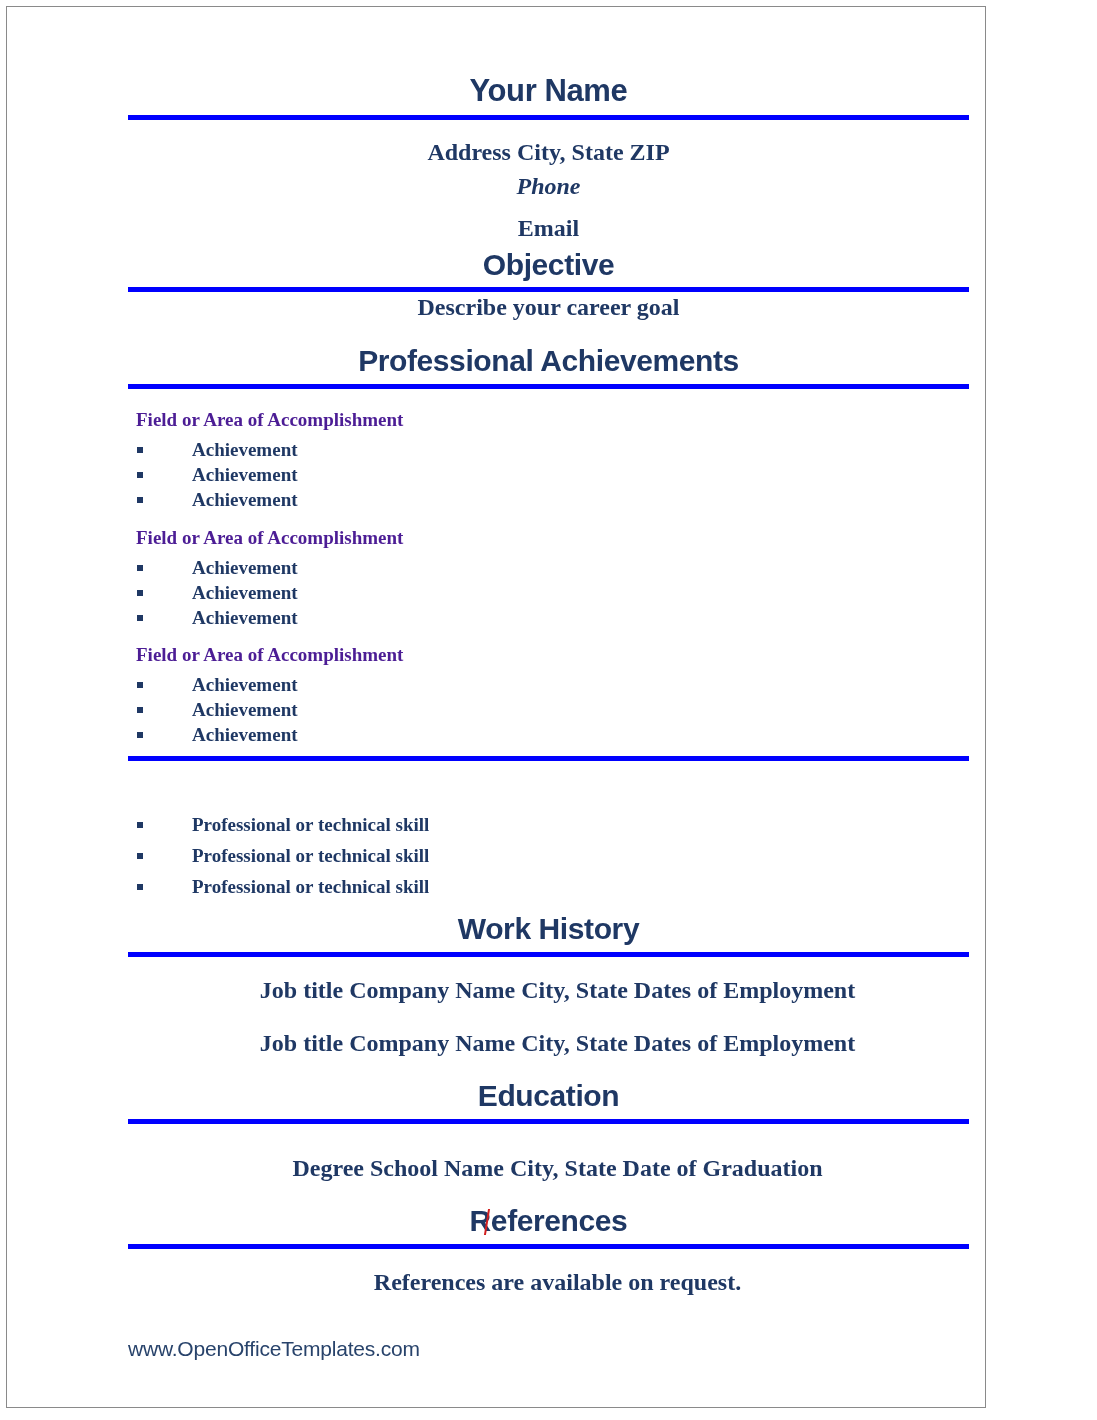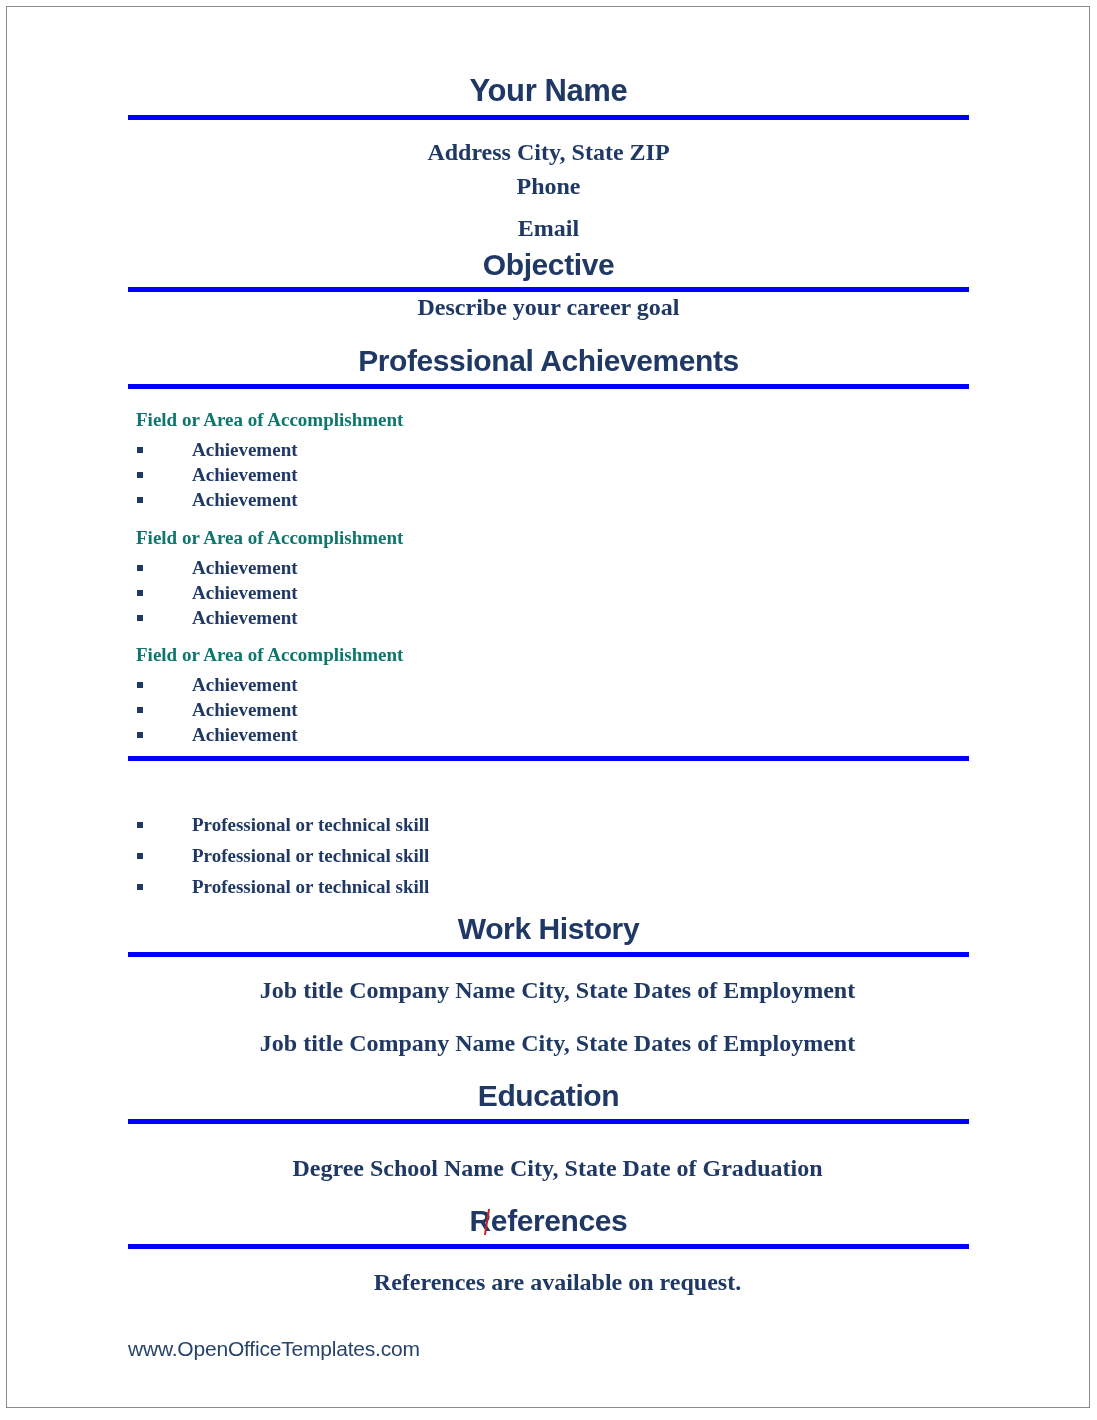--- a/index.html
+++ b/index.html
@@ -12,21 +12,21 @@
     height: 1420px;
     font-family: "Liberation Serif", "DejaVu Serif", serif;
     overflow: hidden;
   }
 
   
   .page {
     position: absolute;
     left: 6px;
     top: 6px;
-    width: 1084px;
+    width: 980px;
     height: 1402px;
     background: #ffffff;
     border: 1px solid #8a8a8a;
     box-sizing: border-box;
   }
 
   
   .content {
     position: absolute;
     left: 121px;   
@@ -77,21 +77,21 @@
     line-height: 1.0;
     margin: 0;
     white-space: nowrap;
   }
   .center { text-align: center; }
 
   
   .group-title {
     font-family: "Liberation Serif", "DejaVu Serif", serif;
     font-weight: bold;
-    color: #0f766e;
+    color: #4c1d95;
     font-size: 19px;
     line-height: 1.0;
     margin: 0;
     padding-left: 8px;
     white-space: nowrap;
   }
   .bullet-row {
     display: flex;
     align-items: flex-start;
     font-family: "Liberation Serif", "DejaVu Serif", serif;
@@ -135,21 +135,21 @@
 <div class="page">
 
   <div class="content abs" style="top:68px;">
     <div class="doc-title">Your Name</div>
     <div class="rule" style="margin-top:7px;"></div>
   </div>
 
   <div class="content abs" style="top:133px;">
     <div class="body-line center">Address  City, State  ZIP</div>
   </div>
-  <div class="content abs" style="top:167px;">
+  <div class="content abs" style="top:167px;font-style:italic;">
     <div class="body-line center">Phone</div>
   </div>
   <div class="content abs" style="top:209px;">
     <div class="body-line center">Email</div>
   </div>
 
   <div class="content abs" style="top:242px;">
     <div class="section-heading">Objective</div>
     <div class="rule" style="margin-top:6px;"></div>
   </div>

